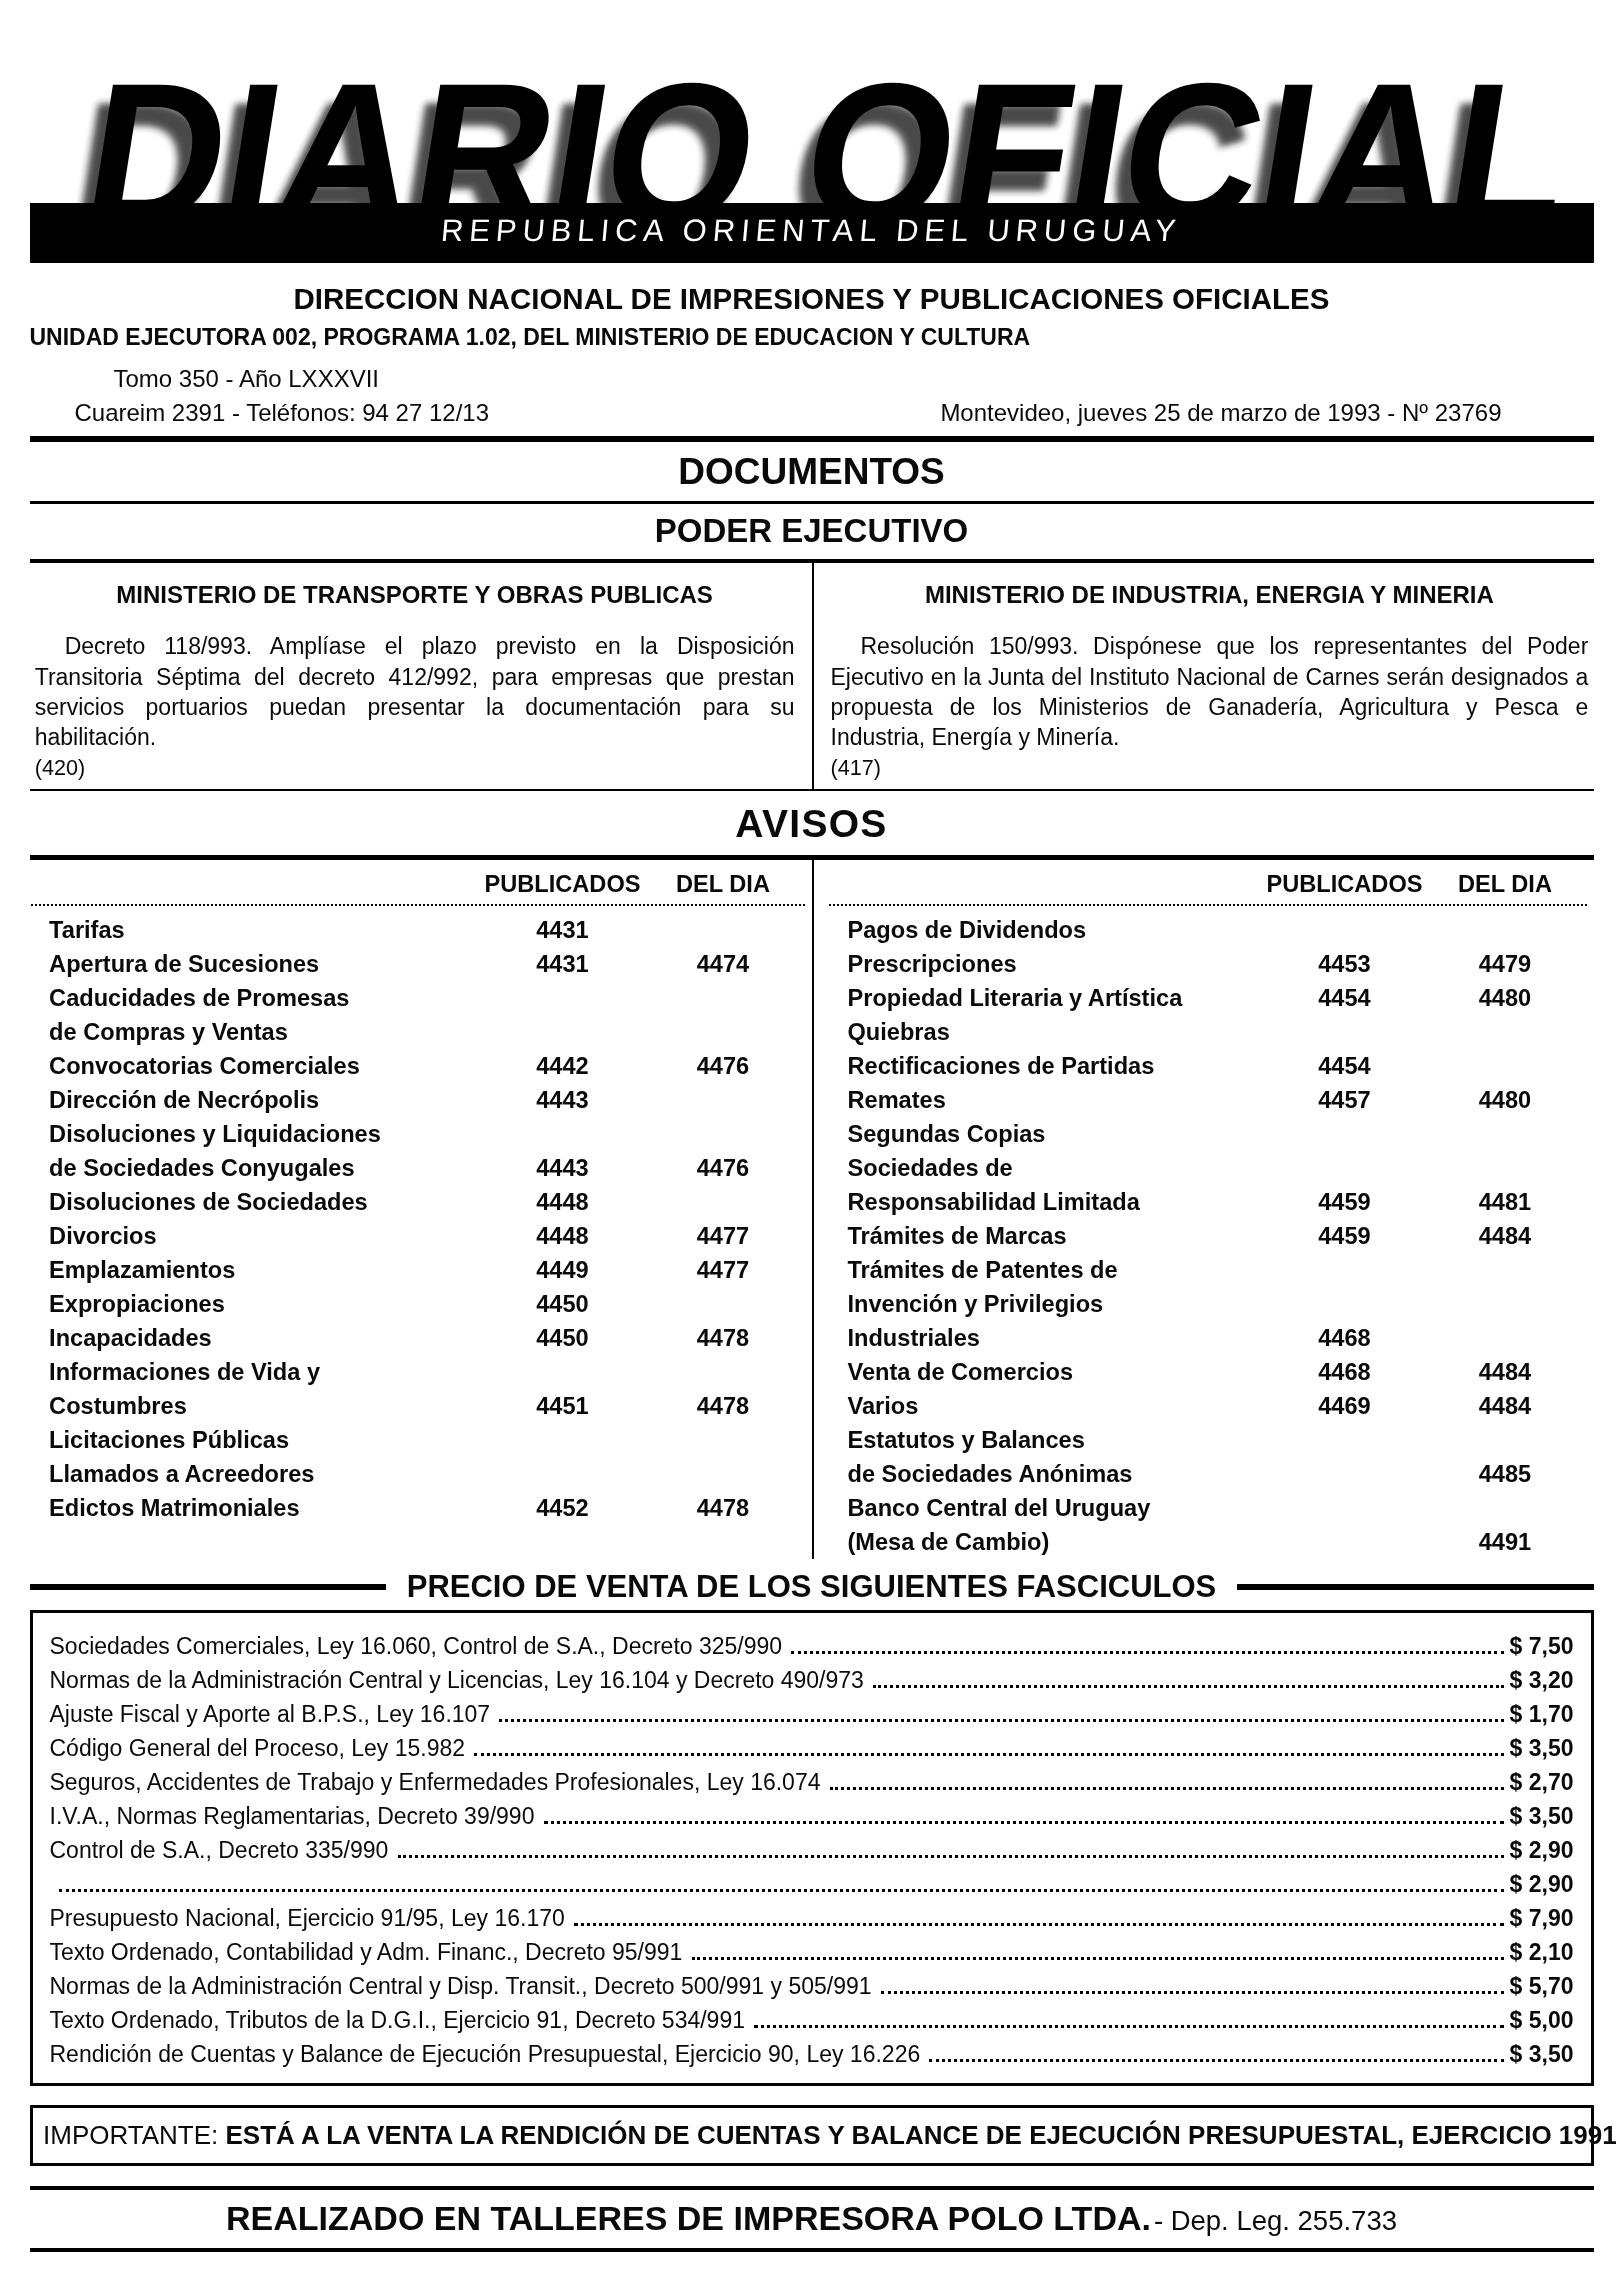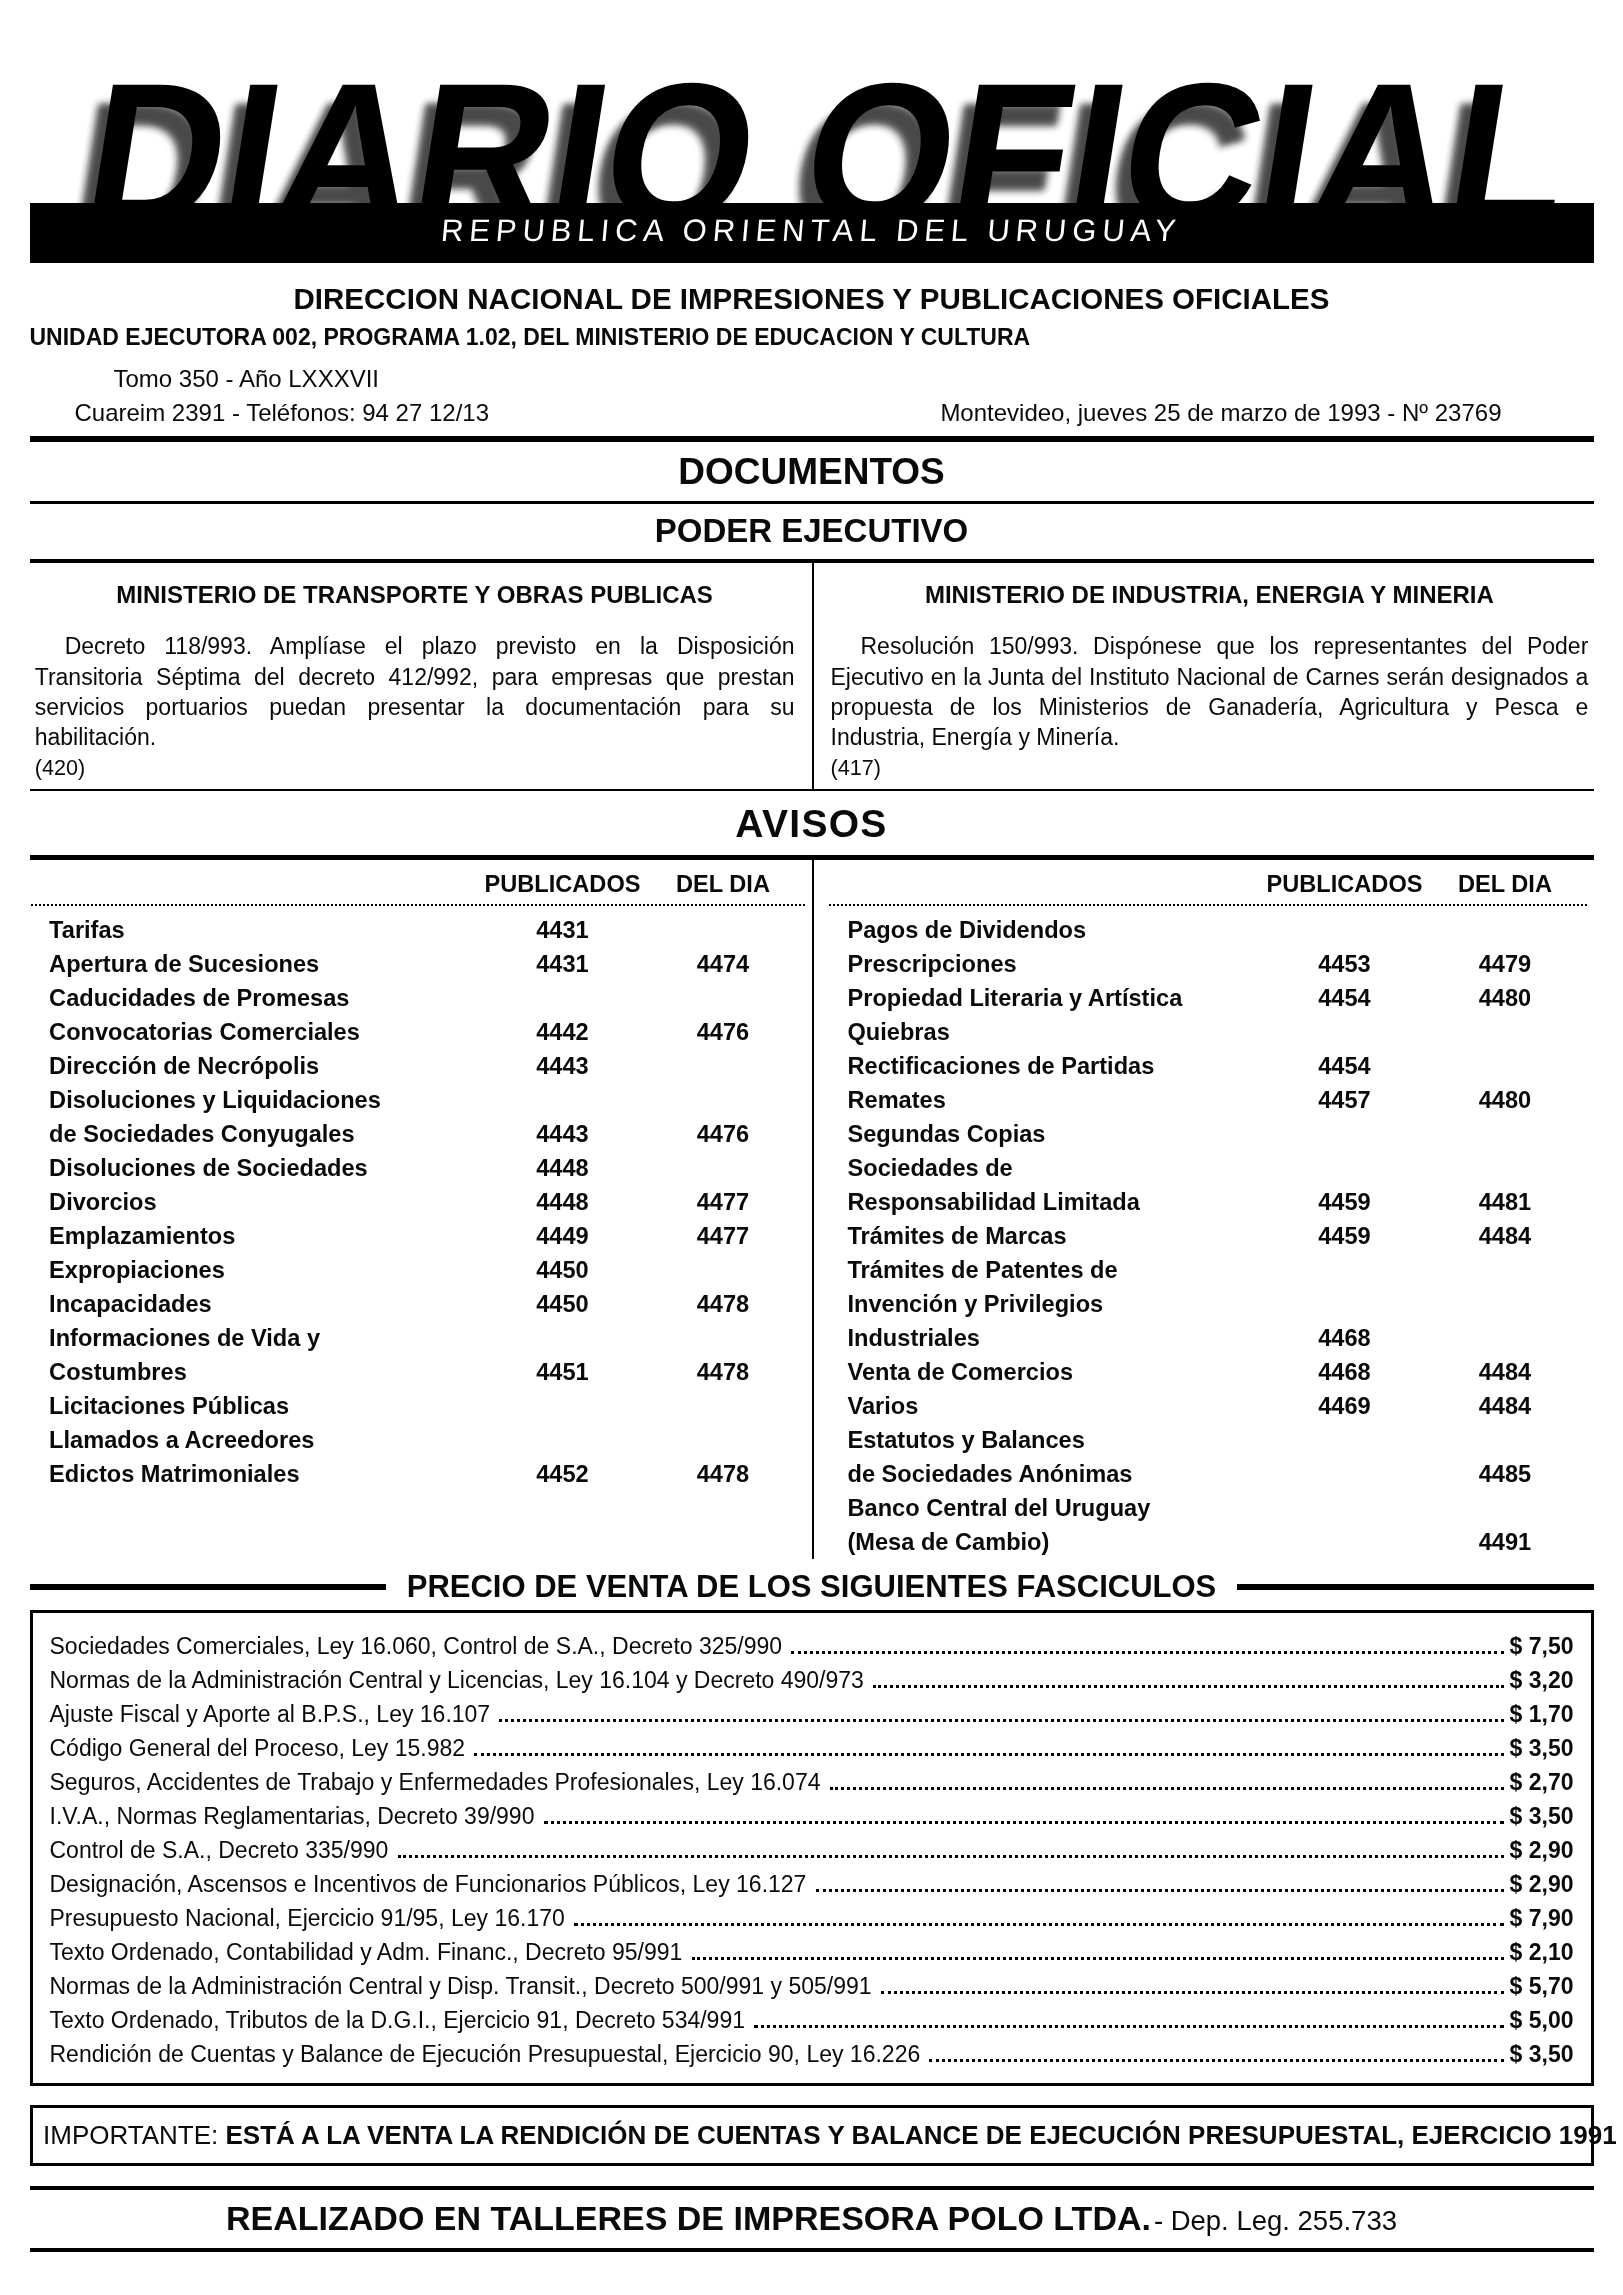--- a/index.html
+++ b/index.html
@@ -141,20 +141,21 @@
             <span class="ar-day">4474</span>
           </div>
 
           <div class="avisos-row">
             <span class="ar-label">Caducidades de Promesas</span>
             <span class="ar-pub"></span>
             <span class="ar-day"></span>
           </div>
 
           <div class="avisos-row">
+            <span class="ar-label">de Compras y Ventas</span>
             <span class="ar-pub"></span>
             <span class="ar-day"></span>
           </div>
 
           <div class="avisos-row">
             <span class="ar-label">Convocatorias Comerciales</span>
             <span class="ar-pub">4442</span>
             <span class="ar-day">4476</span>
           </div>
 
@@ -405,21 +406,20 @@
         <span class="pr-price">$ 3,50</span>
       </div>
 
       <div class="price-row">
         <span class="pr-label">Control de S.A., Decreto 335/990</span>
         <span class="pr-leader"></span>
         <span class="pr-price">$ 2,90</span>
       </div>
 
       <div class="price-row">
-        <span class="pr-label">Designación, Ascensos e Incentivos de Funcionarios Públicos, Ley 16.127</span>
         <span class="pr-leader"></span>
         <span class="pr-price">$ 2,90</span>
       </div>
 
       <div class="price-row">
         <span class="pr-label">Presupuesto Nacional, Ejercicio 91/95, Ley 16.170</span>
         <span class="pr-leader"></span>
         <span class="pr-price">$ 7,90</span>
       </div>
 

